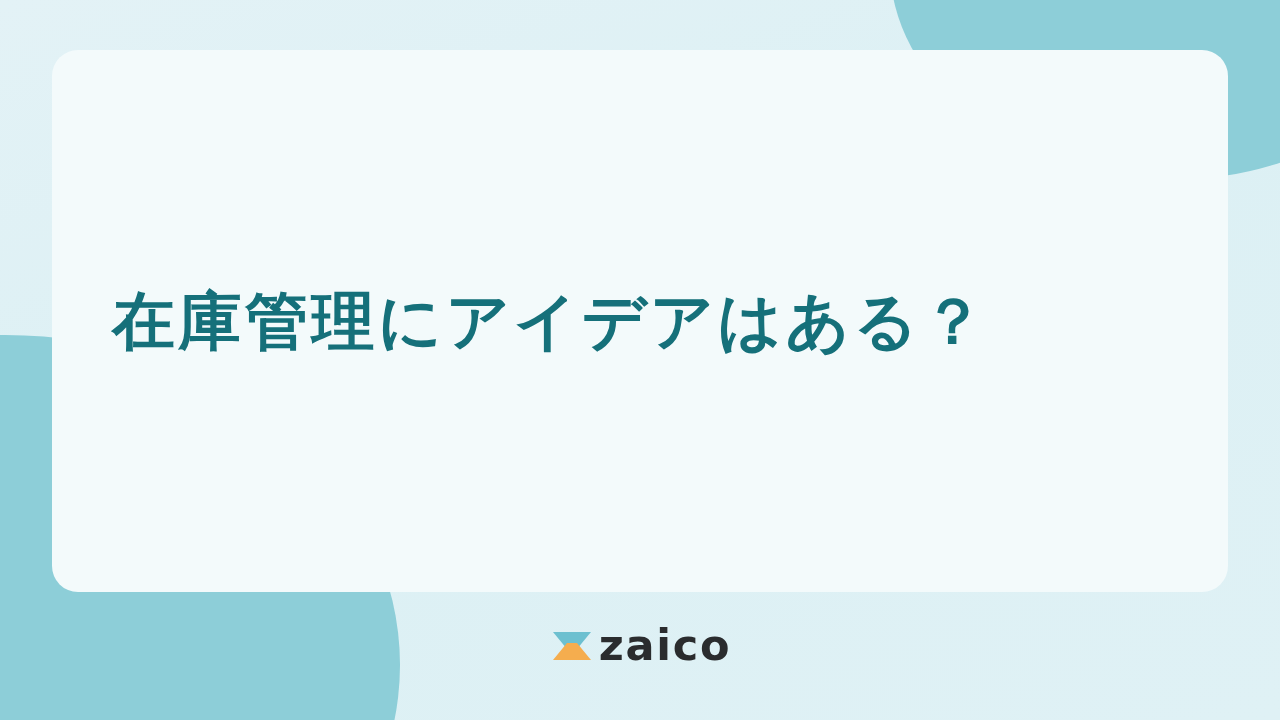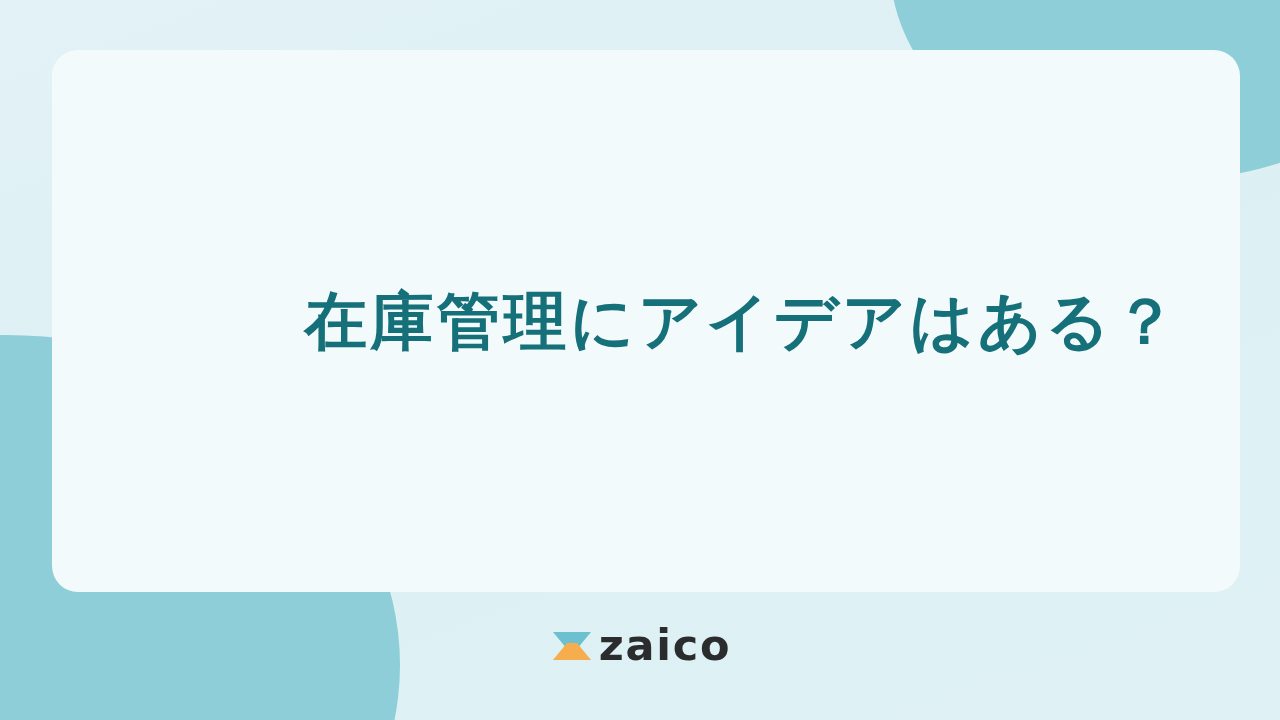--- a/index.html
+++ b/index.html
@@ -57,22 +57,21 @@
   .card {
     position: absolute;
     left: 52px;
     top: 50px;
     width: 1176px;
     height: 542px;
     background: #f3fafb;
     border-radius: 26px;
     display: flex;
     align-items: center;
-    justify-content: flex-end;
-    padding-left: 12px;
+    justify-content: flex-start;
   }
 
   .headline {
     margin: 0;
     padding: 0 60px;
     color: #15707a;
     font-size: 63px;
     font-weight: 700;
     letter-spacing: 0.055em;
     line-height: 1.28;

